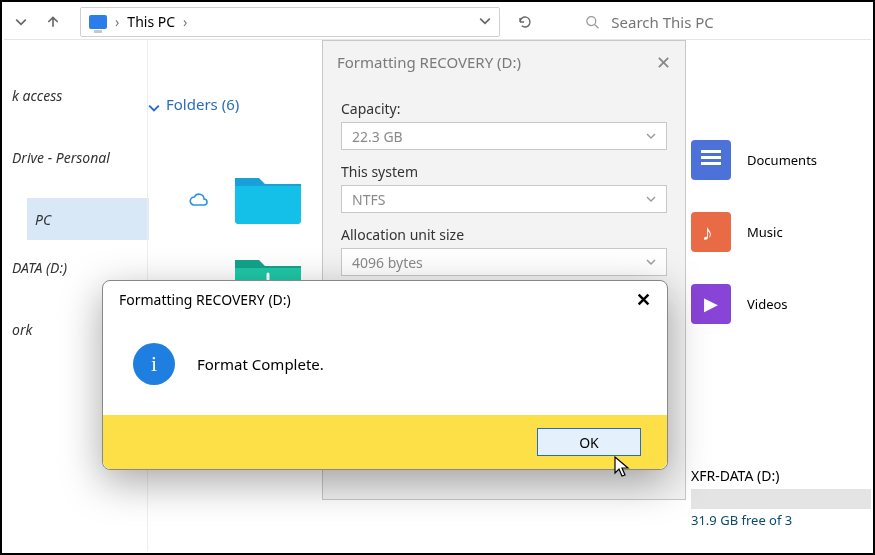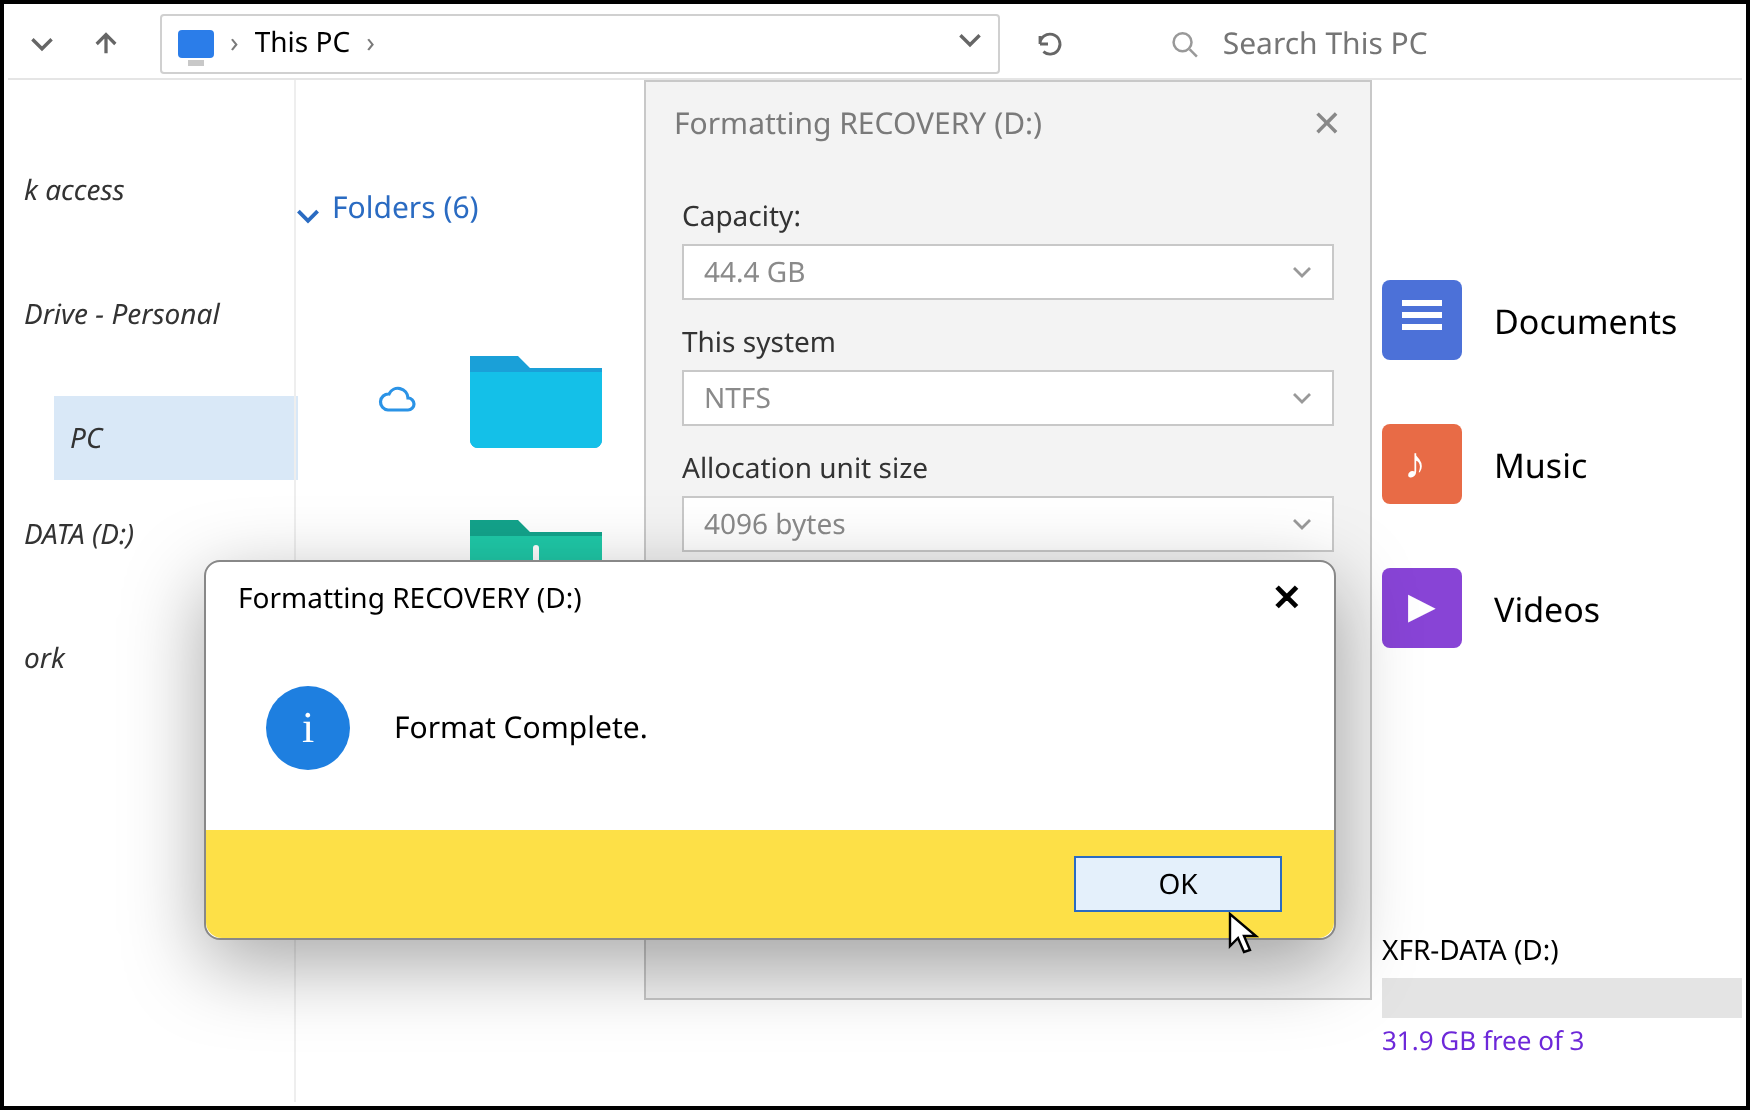--- a/index.html
+++ b/index.html
@@ -25,33 +25,33 @@
   .nav .sel{background:#d9e8f7;margin-left:23px;}
 
   
   .main { position:absolute; top:38px; left:145px; right:2px; bottom:2px; border-left:1px solid #eee;}
   .folders-hdr{position:absolute;top:54px;left:0;display:flex;align-items:flex-end;gap:6px;color:#2a6bc2;font-size:15px;}
   .folders-hdr svg{color:#2a6bc2;}
   .fold-icon{position:absolute;width:70px;height:56px;}
   .cloud-deco{position:absolute;top:150px;left:40px;color:#2b93e6;}
 
   .right-col{position:absolute;right:0;top:100px;width:180px;display:flex;flex-direction:column;gap:32px;}
-  .r-item{display:flex;align-items:center;gap:16px;font-size:17px;}
+  .r-item{display:flex;align-items:center;gap:16px;font-size:13px;}
   .r-item .ico{width:40px;height:40px;border-radius:4px;}
   .ico-docs{background:linear-gradient(#4c71d8,#4c71d8);position:relative;}
   .ico-docs::after{content:"";position:absolute;left:10px;top:10px;width:20px;height:3px;background:#fff;box-shadow:0 6px 0 #fff,0 12px 0 #fff;}
   .ico-music{background:linear-gradient(#e86b46,#e86b46);position:relative;}
   .ico-music::after{content:"♪";position:absolute;color:#fff;font-size:22px;left:11px;top:4px;}
   .ico-videos{background:linear-gradient(#8844d6,#8844d6);position:relative;}
   .ico-videos::after{content:"▶";position:absolute;color:#fff;font-size:18px;left:13px;top:7px;}
 
   .drive-box{position:absolute;right:0;bottom:22px;width:180px;}
   .drive-box .bar{height:20px;background:#e4e4e4;margin:4px 0 2px;}
   .drive-box .nm{font-size:14px;}
-  .drive-box .sz{font-size:13px;color:#6d28d9;}
+  .drive-box .sz{font-size:13px;color:#0c4a6e;}
 
   
   .fmt { position:absolute; top:38px; left:320px; width:364px; height:460px; background:#f3f3f3; border:1px solid #c8c8c8;}
   .fmt-t{display:flex;align-items:center;height:42px;padding:0 14px;color:#7a7a7a;font-size:15px;}
   .fmt-t .x{margin-left:auto;color:#888;font-size:18px;}
   .fmt-body{padding:4px 18px;font-size:14px;color:#333;}
   .flabel{margin-top:12px;margin-bottom:4px;}
   .fsel{height:28px;border:1px solid #c8c8c8;background:#fff;display:flex;align-items:center;padding:0 10px;color:#8a8a8a;justify-content:space-between;}
   .fline{height:1px;background:#d0d0d0;margin:12px 0 6px;}
   .fopt{color:#777;margin-bottom:4px;}
@@ -174,21 +174,21 @@
   </div>
 
   <div class="fmt">
     <div class="fmt-t">
       <span>Formatting RECOVERY (D:)</span>
       <span class="x">✕</span>
     </div>
     <div class="fmt-body">
       <div class="flabel">Capacity:</div>
       <div class="fsel">
-          <span>44.4 GB</span>
+          <span>22.3 GB</span>
           <svg width="10" height="10" viewBox="0 0 10 10">
             <path d="M1 3 L5 7 L9 3" stroke="#999" stroke-width="1.4" fill="none"></path>
           </svg>
         </div>
       <div class="flabel">This system</div>
       <div class="fsel">
           <span>NTFS</span>
           <svg width="10" height="10" viewBox="0 0 10 10">
             <path d="M1 3 L5 7 L9 3" stroke="#999" stroke-width="1.4" fill="none"></path>
           </svg>

